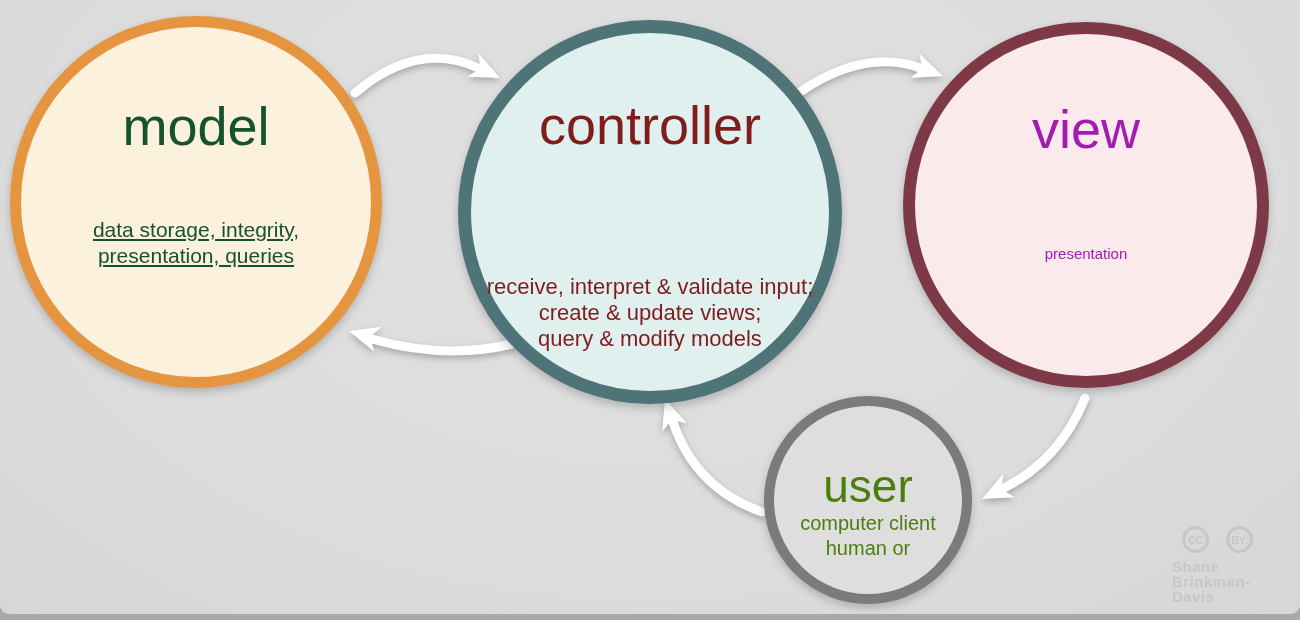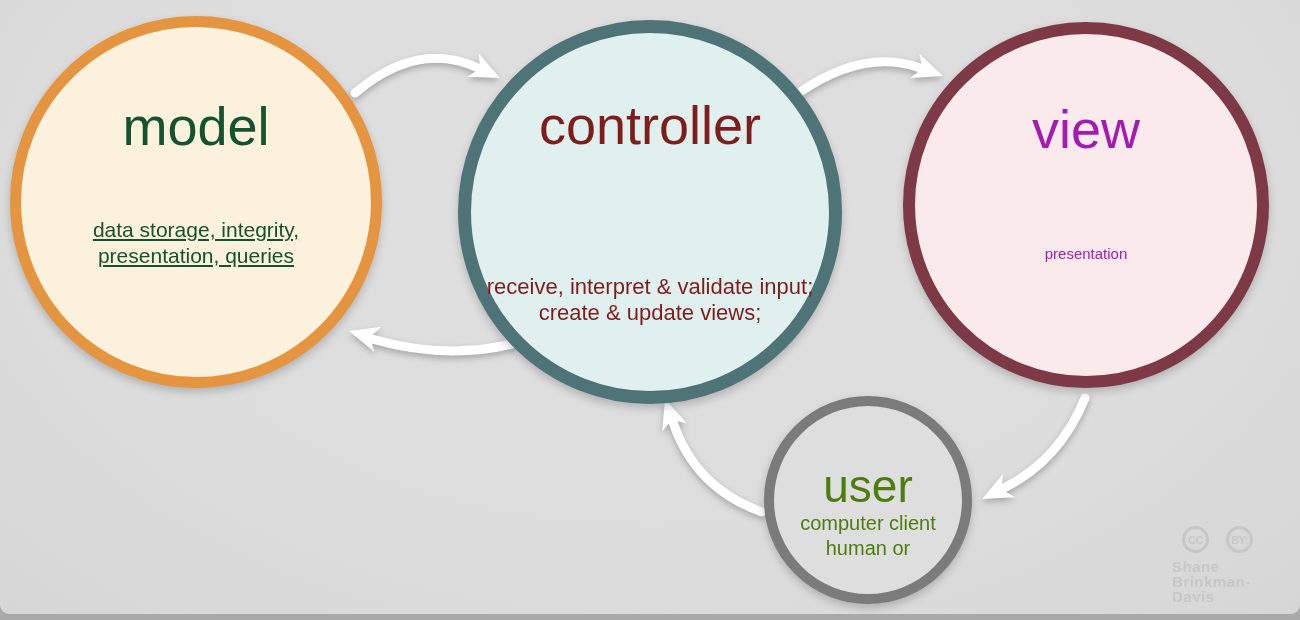--- a/index.html
+++ b/index.html
@@ -149,20 +149,21 @@
       <span>data storage, integrity,</span>
       <span>presentation, queries</span>
     </div>
   </div>
 
   <div class="circle c-controller">
     <div class="title">controller</div>
     <div class="sub">
       <span>receive, interpret &amp; validate input;</span>
       <span>create &amp; update views;</span>
+      <span>query &amp; modify models</span>
     </div>
   </div>
 
   <div class="circle c-view">
     <div class="title">view</div>
     <div class="sub">
       <span>presentation</span>
     </div>
   </div>
 

